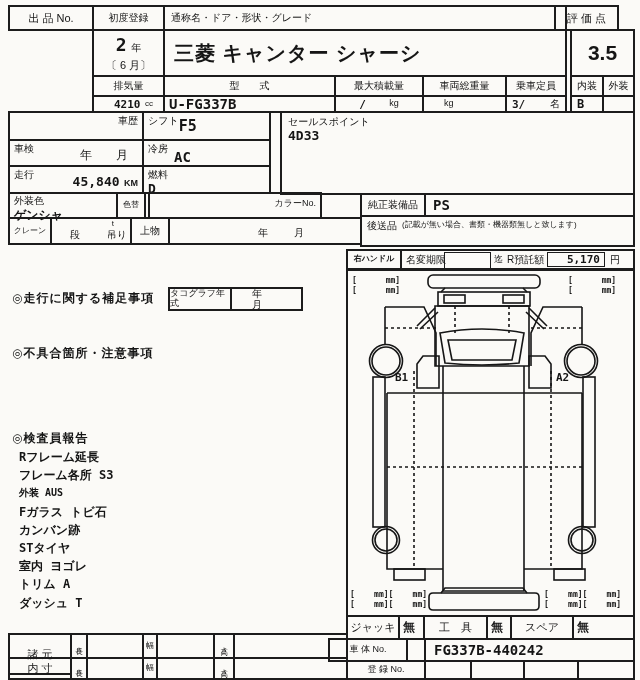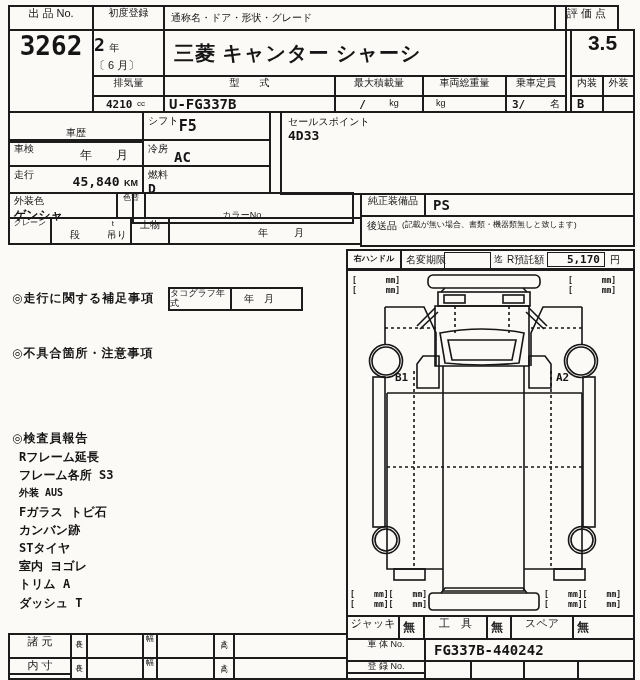--- a/index.html
+++ b/index.html
@@ -1,45 +1,42 @@
 <!DOCTYPE html>
 <html><head>
 <meta charset="utf-8">
 <style>
   html,body{margin:0;padding:0;background:#e8e6e2;}
   #sheet{position:relative;width:640px;height:680px;background:#fbfaf7;
          font-family:"Liberation Sans","DejaVu Sans",sans-serif;color:#151515;overflow:hidden;}
   .cell{position:absolute;box-sizing:border-box;border:2px solid #1c1c1c;display:flex;background:transparent;}
   .b1{border-width:1.5px;}
-  .c{justify-content:center;}
-  .tl{align-items:flex-start;justify-content:center;padding:14px 4px;}
-  .r{align-items:center;justify-content:flex-start;padding:0 12px;}
+  .c{align-items:center;justify-content:center;}
+  .tl{align-items:flex-start;justify-content:flex-end;padding:2px 4px;}
+  .r{align-items:center;justify-content:flex-start;padding:0 20px;}
   .col{flex-direction:column;}
   .lbl{font-size:10px;line-height:1.15;}
   .lbl9{font-size:9px;line-height:1.1;}
   .lbl8{font-size:8px;line-height:1.1;}
   .val{font-family:"DejaVu Sans Mono","DejaVu Sans",monospace;font-weight:bold;}
   .gbold{font-weight:bold;}
   .abs{position:absolute;}
   .vt{writing-mode:vertical-rl;text-orientation:upright;font-size:7.5px;line-height:1;}
   .mm{font-size:8px;white-space:pre;font-family:"DejaVu Sans Mono",monospace;font-weight:bold;letter-spacing:0;}
   .note-head{font-size:12px;font-weight:bold;letter-spacing:1px;}
   svg{display:block;}
 </style>
 </head>
 <body>
 
 <div id="sheet">
 
   <div class="cell c" style="left:8px;top:5px;width:86px;height:26px">
     <span class="lbl" style="font-size:11px">出 品 No.</span>
   </div>
-  <div class="cell c" style="left:8px;top:29px;width:86px;height:84px">
-    <span class="val" style="font-size:26px">3262</span>
-  </div>
 
   <div class="cell c" style="left:92px;top:5px;width:73px;height:26px">
     <span class="lbl">初度登録</span>
   </div>
   <div class="cell c col" style="left:92px;top:29px;width:73px;height:48px">
     <div><span class="val" style="font-size:18px">2</span>
     <span class="lbl">年</span></div>
     <div><span class="lbl" style="font-size:11px">〔 6 月〕</span></div>
   </div>
   <div class="cell c" style="left:92px;top:75px;width:73px;height:22px">
@@ -132,21 +129,21 @@
     <span class="val" style="font-size:12px">ゲンシャ</span>
   </div>
 
   <div class="cell" style="left:142px;top:165px;width:129px;height:29px;padding:2px 4px;flex-direction:column">
     <span class="lbl">燃料</span>
     <span class="val" style="font-size:13px">D</span>
   </div>
   <div class="cell c" style="left:116px;top:192px;width:30px;height:27px">
     <span class="lbl8">色替</span>
   </div>
-  <div class="cell tl" style="left:132px;top:192px;width:222px;height:27px">
+  <div class="cell tl" style="left:148px;top:192px;width:174px;height:27px">
     <span class="lbl9" style="padding-top:3px">カラーNo.</span>
   </div>
 
   <div class="cell c" style="left:8px;top:217px;width:44px;height:28px">
     <span class="lbl8">クレーン</span>
   </div>
   <div class="cell" style="left:50px;top:217px;width:82px;height:28px">
     <span class="lbl abs" style="left:18px;bottom:3px">段</span>
     <span class="lbl8 abs" style="right:16px;top:1px">t</span>
     <span class="lbl abs" style="right:3px;bottom:3px">吊り</span>
@@ -288,21 +285,21 @@
   <div class="cell" style="left:486px;top:615px;width:26px;height:25px;align-items:center;padding-left:3px">
     <span class="val" style="font-size:12px">無</span>
   </div>
   <div class="cell c" style="left:510px;top:615px;width:64px;height:25px">
     <span class="lbl" style="font-size:11px">スペア</span>
   </div>
   <div class="cell" style="left:572px;top:615px;width:63px;height:25px;align-items:center;padding-left:3px">
     <span class="val" style="font-size:12px">無</span>
   </div>
 
-  <div class="cell c" style="left:346px;top:638px;width:80px;height:36px">
+  <div class="cell c" style="left:328px;top:638px;width:80px;height:24px">
     <span class="lbl9">車 体 No.</span>
   </div>
   <div class="cell" style="left:424px;top:638px;width:211px;height:24px;align-items:center;padding-left:8px">
     <span class="val" style="font-size:14px">FG337B-440242</span>
   </div>
   <div class="cell c" style="left:346px;top:660px;width:80px;height:20px">
     <span class="lbl9">登 録 No.</span>
   </div>
   <div class="cell" style="left:424px;top:660px;width:48px;height:20px"></div>
   <div class="cell" style="left:470px;top:660px;width:55px;height:20px"></div>

